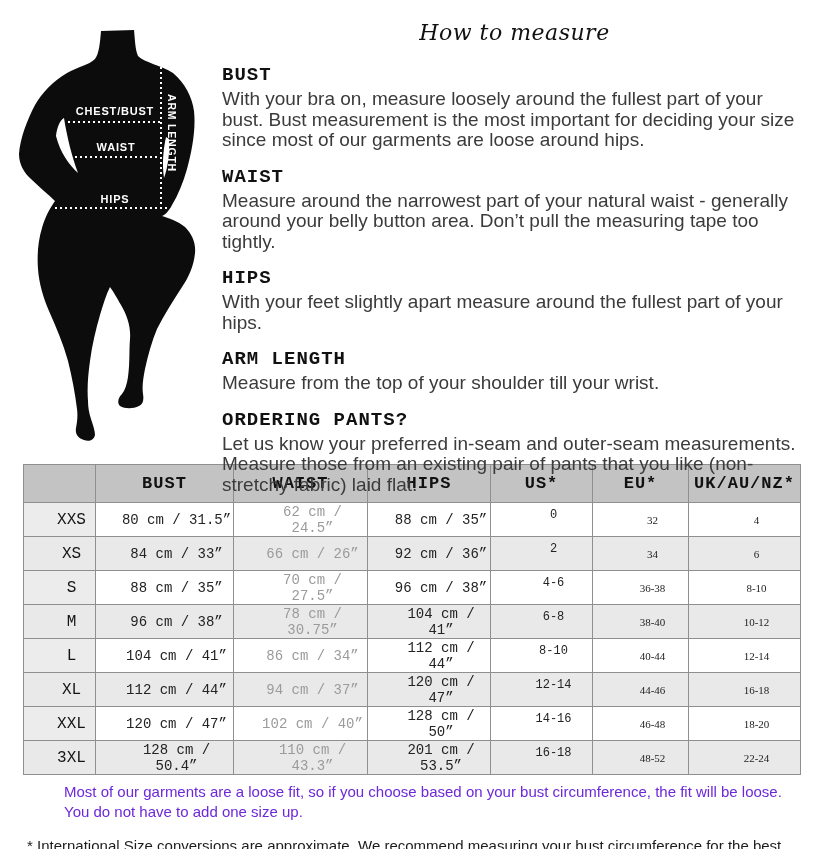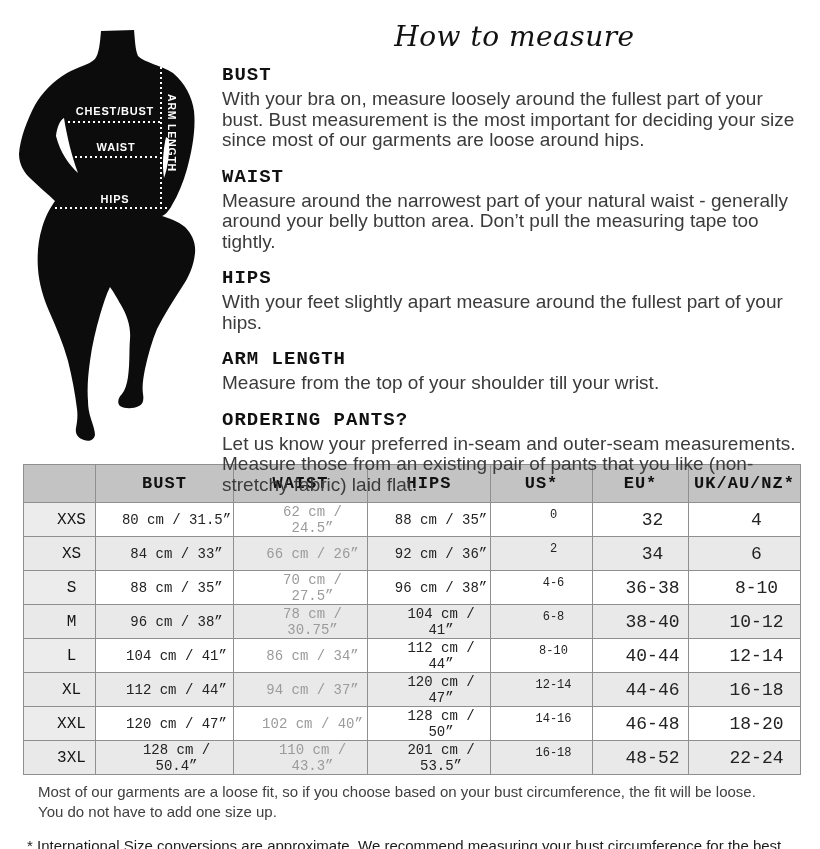--- a/index.html
+++ b/index.html
@@ -25,21 +25,21 @@
     fill: #ffffff;
     letter-spacing: 0.8px;
   }
 
   .page-title {
     position: absolute;
     left: 222px; top: 20px; width: 585px;
     text-align: center;
     font-family: "DejaVu Serif", "Liberation Serif", serif;
     font-style: italic;
-    font-size: 28px;
+    font-size: 22px;
     color: #111111;
     letter-spacing: 0.5px;
   }
 
   .sections { position: absolute; left: 222px; top: 64px; width: 585px; }
   .section { margin-bottom: 15px; }
   .section-heading {
     font-family: "Liberation Mono", "DejaVu Sans Mono", monospace;
     font-weight: 700;
     font-size: 19px;
@@ -80,24 +80,24 @@
     font-size: 17px;
     font-weight: 700;
     letter-spacing: 1px;
     color: #111111;
   }
   .size-table tbody td { height: 34px; background: #ffffff; font-size: 14px; color: #232323; padding-left: 24px; }
   .size-table tbody tr.alt td { background: #e9e9e9; }
   .size-table tbody td.c0 { background: #ececec; font-size: 16px; color: #141414; }
   .size-table tbody td.c2 { color: #9b9b9b; margin-top: 28px; }
   .size-table tbody td.c4 { font-size: 12px; vertical-align: top; padding-top: 5px; }
-  .size-table tbody td.c5, .size-table tbody td.c6 { font-size: 18px; }
+  .size-table tbody td.c5, .size-table tbody td.c6 { font-size: 11px; font-family: Liberation Serif, serif; }
 
   
-  .note-fit { margin: 7px 0 0 38px; font-size: 15px; line-height: 19.5px; color: #404040; }
+  .note-fit { margin: 7px 0 0 64px; font-size: 15px; line-height: 19.5px; color: #6d28d9; }
   .note-conversion { margin: 15px 0 0 27px; font-size: 15px; line-height: 19px; color: #1c1c1c; }
 </style>
 </head>
 <body>
 
 <div class="page">
 
   <div class="top">
 
     <div class="figure-wrap">

